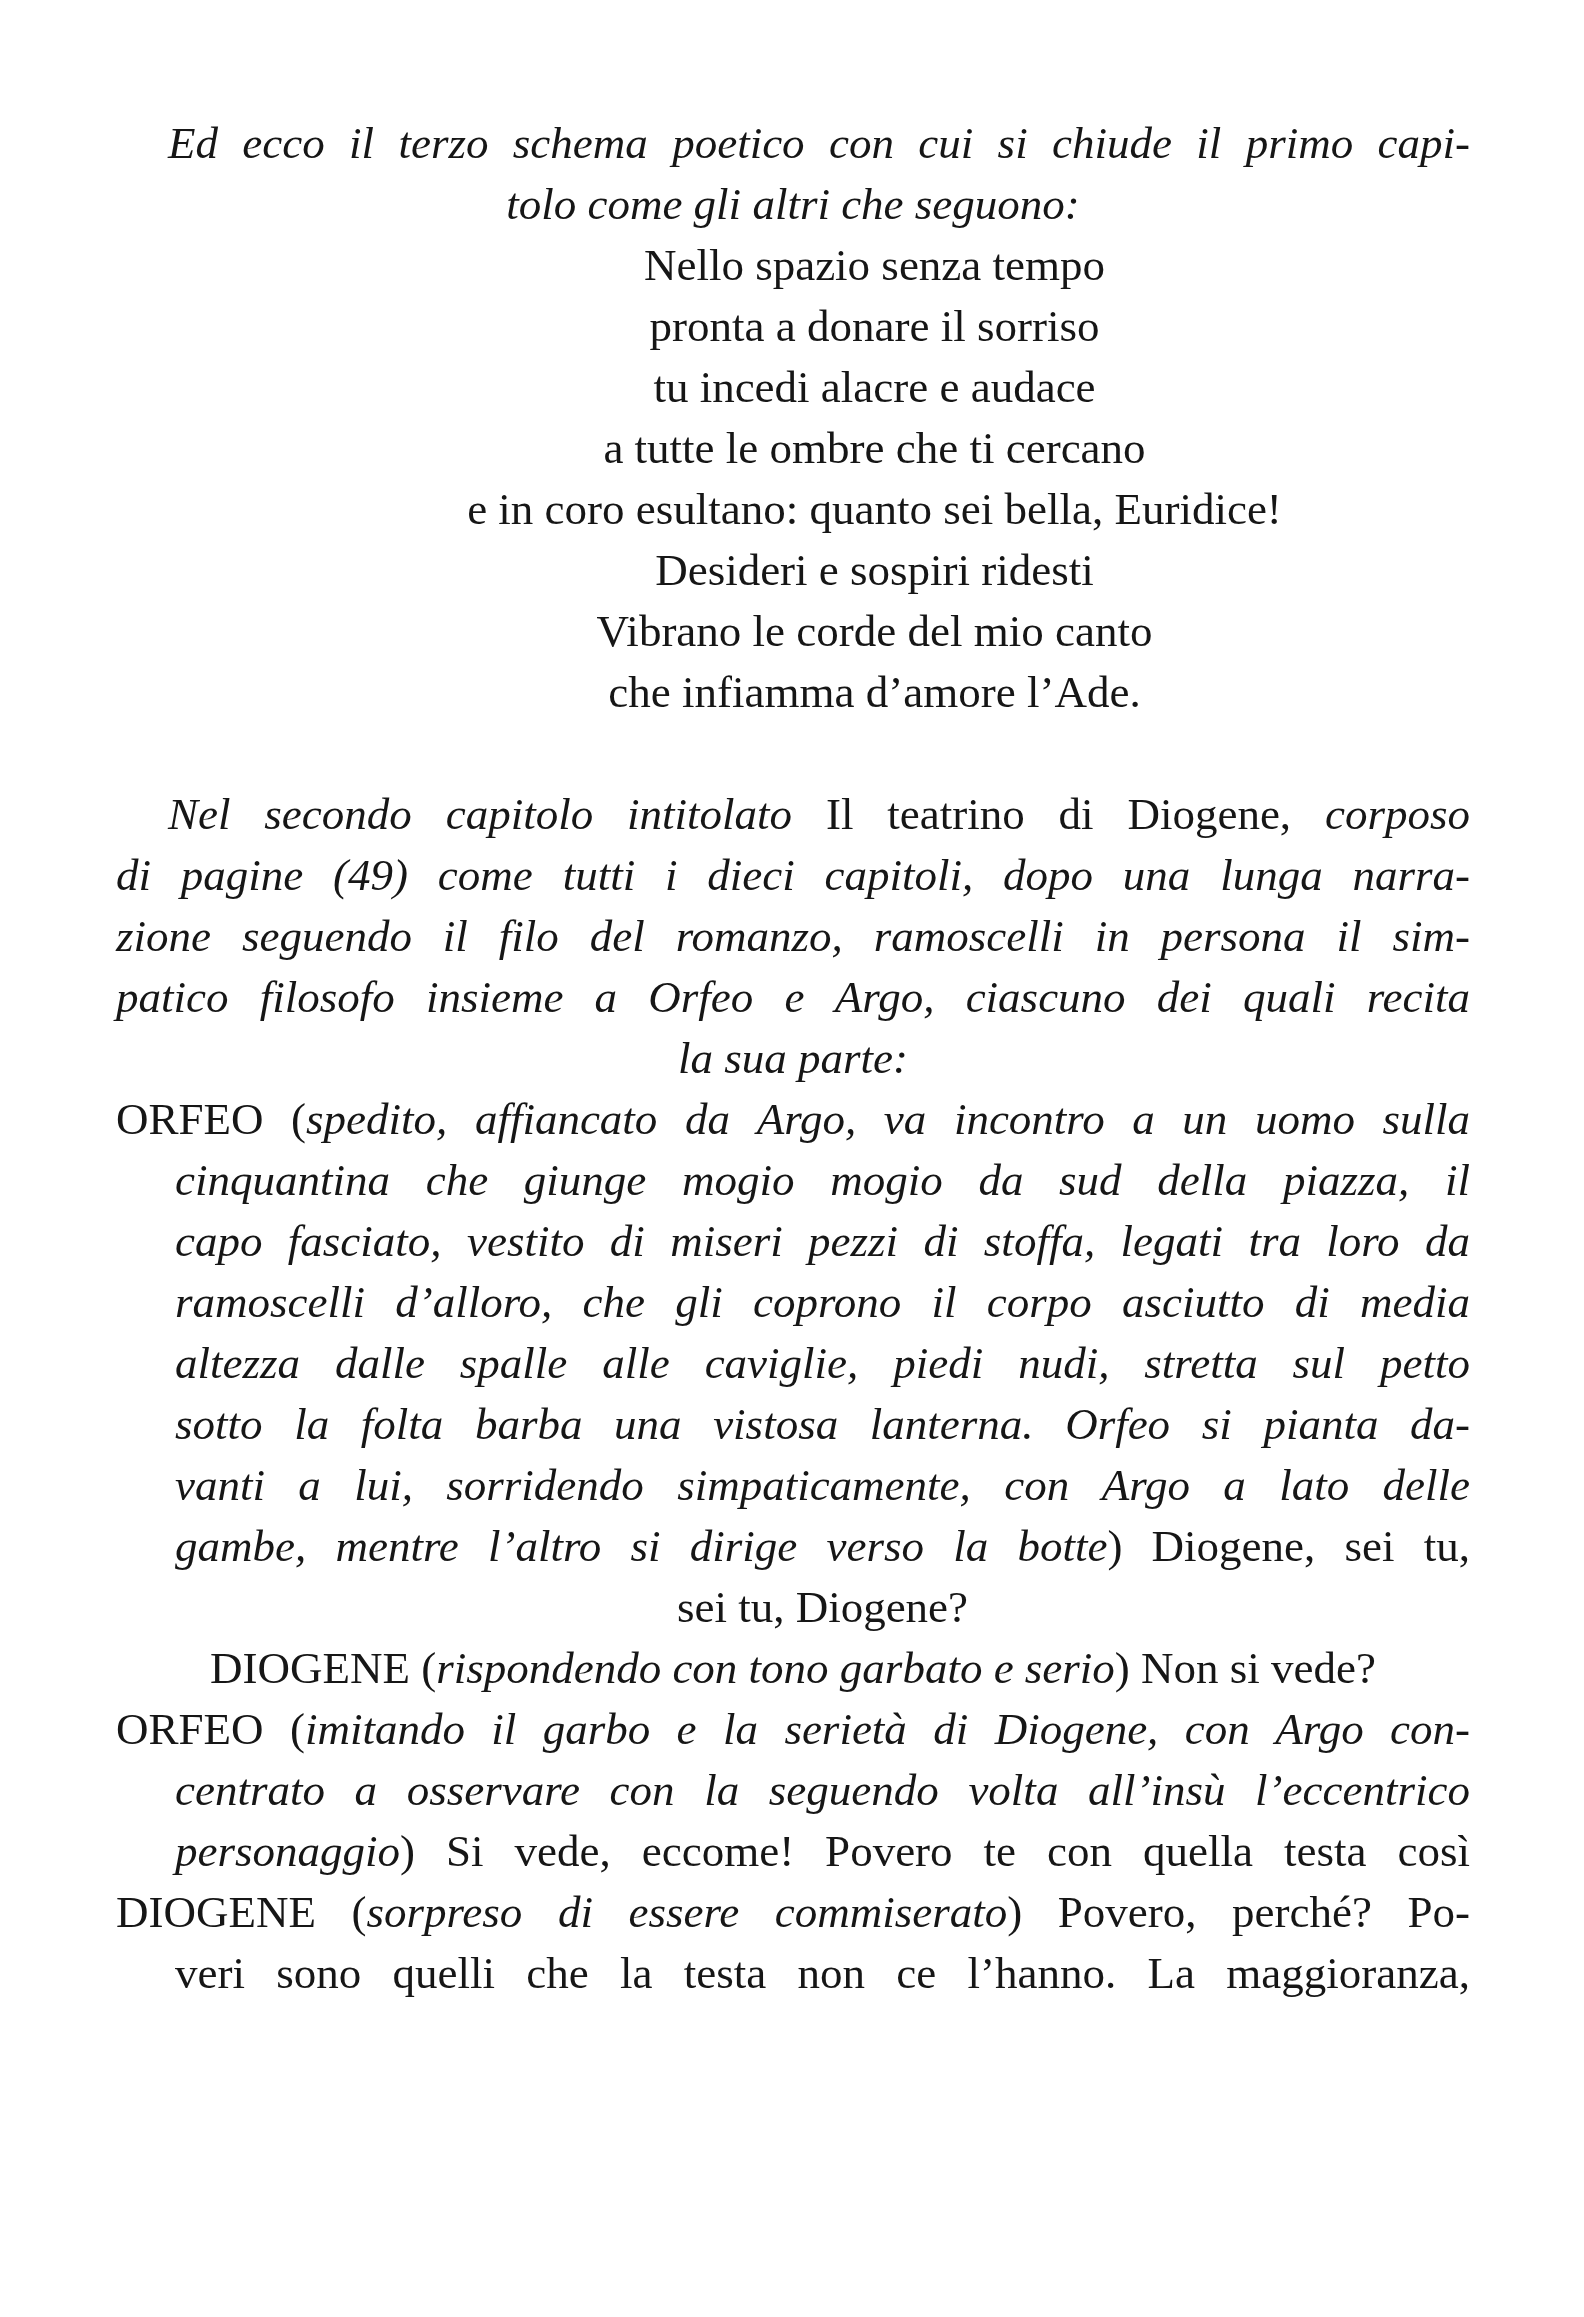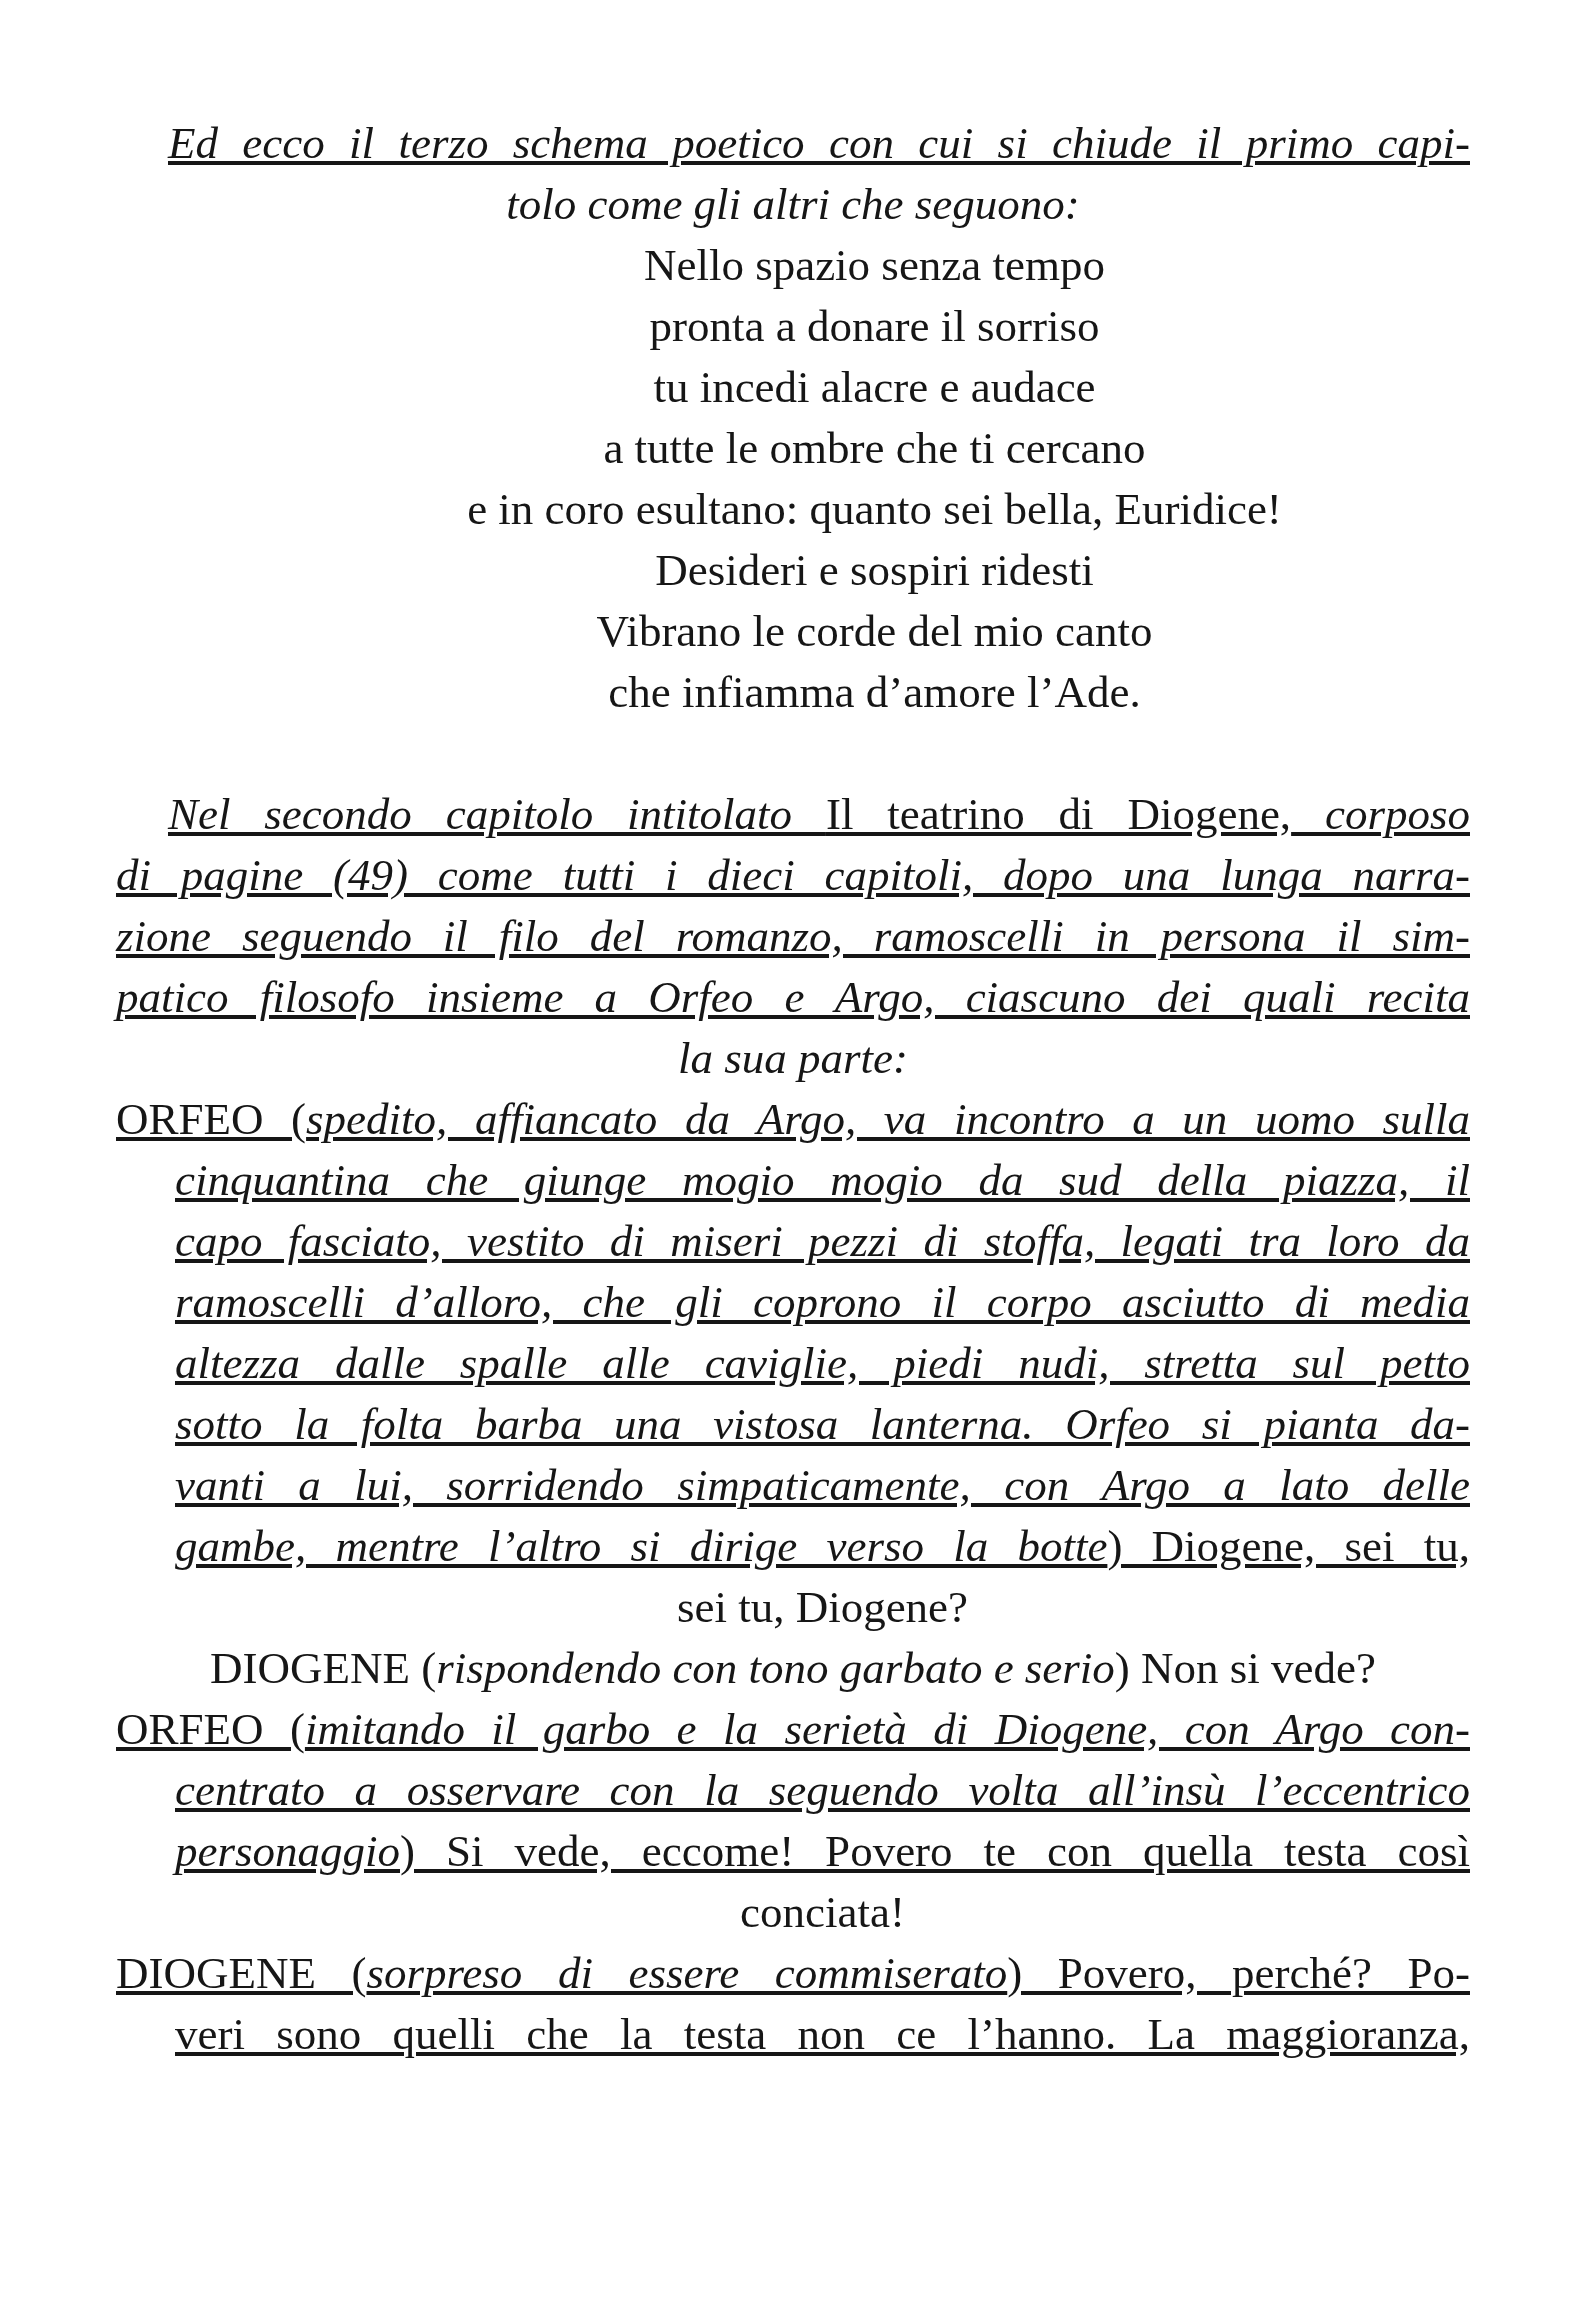--- a/index.html
+++ b/index.html
@@ -11,21 +11,21 @@
     padding: 113px 114px 0 116px;
     font-family: "Liberation Serif", "DejaVu Serif", serif;
     font-size: 45px;
     line-height: 61px;
     color: #161616;
     background: #ffffff;
   }
   .block { margin: 0; }
   .spacer { height: 61px; }
   .line { text-align: center; white-space: normal; }
-  .line.just { text-align: justify; text-align-last: justify; text-decoration: underline; }
+  .line.just { text-align: justify; text-align-last: justify; }
   .line.indent-first { text-indent: 52px; }
   .line.indent-poem  { padding-left: 163px; }
   .line.indent-hang  { padding-left: 59px; }
   .it { font-style: italic; }
   .rm { font-style: normal; }
 </style>
 </head>
 <body>
 
 <div class="page">
@@ -63,21 +63,20 @@
         <div class="line indent-hang just"><span class="it">gambe, mentre l’altro si dirige verso la botte</span><span class="rm">) Diogene, sei tu,</span></div>
         <div class="line indent-hang"><span class="rm">sei tu, Diogene?</span></div>
       </div>
       <div class="block">
         <div class="line indent-none"><span class="rm">DIOGENE (</span><span class="it">rispondendo con tono garbato e serio</span><span class="rm">) Non si vede?</span></div>
       </div>
       <div class="block">
         <div class="line indent-none just"><span class="rm">ORFEO (</span><span class="it">imitando il garbo e la serietà di Diogene, con Argo con-</span></div>
         <div class="line indent-hang just"><span class="it">centrato a osservare con la seguendo volta all’insù l’eccentrico</span></div>
         <div class="line indent-hang just"><span class="it">personaggio</span><span class="rm">) Si vede, eccome! Povero te con quella testa così</span></div>
-        <div class="line indent-hang"><span class="rm">conciata!</span></div>
       </div>
       <div class="block">
         <div class="line indent-none just"><span class="rm">DIOGENE (</span><span class="it">sorpreso di essere commiserato</span><span class="rm">) Povero, perché? Po-</span></div>
         <div class="line indent-hang just"><span class="rm">veri sono quelli che la testa non ce l’hanno. La maggioranza,</span></div>
       </div>
     </div>
 </div>
 
 
 </body></html>

